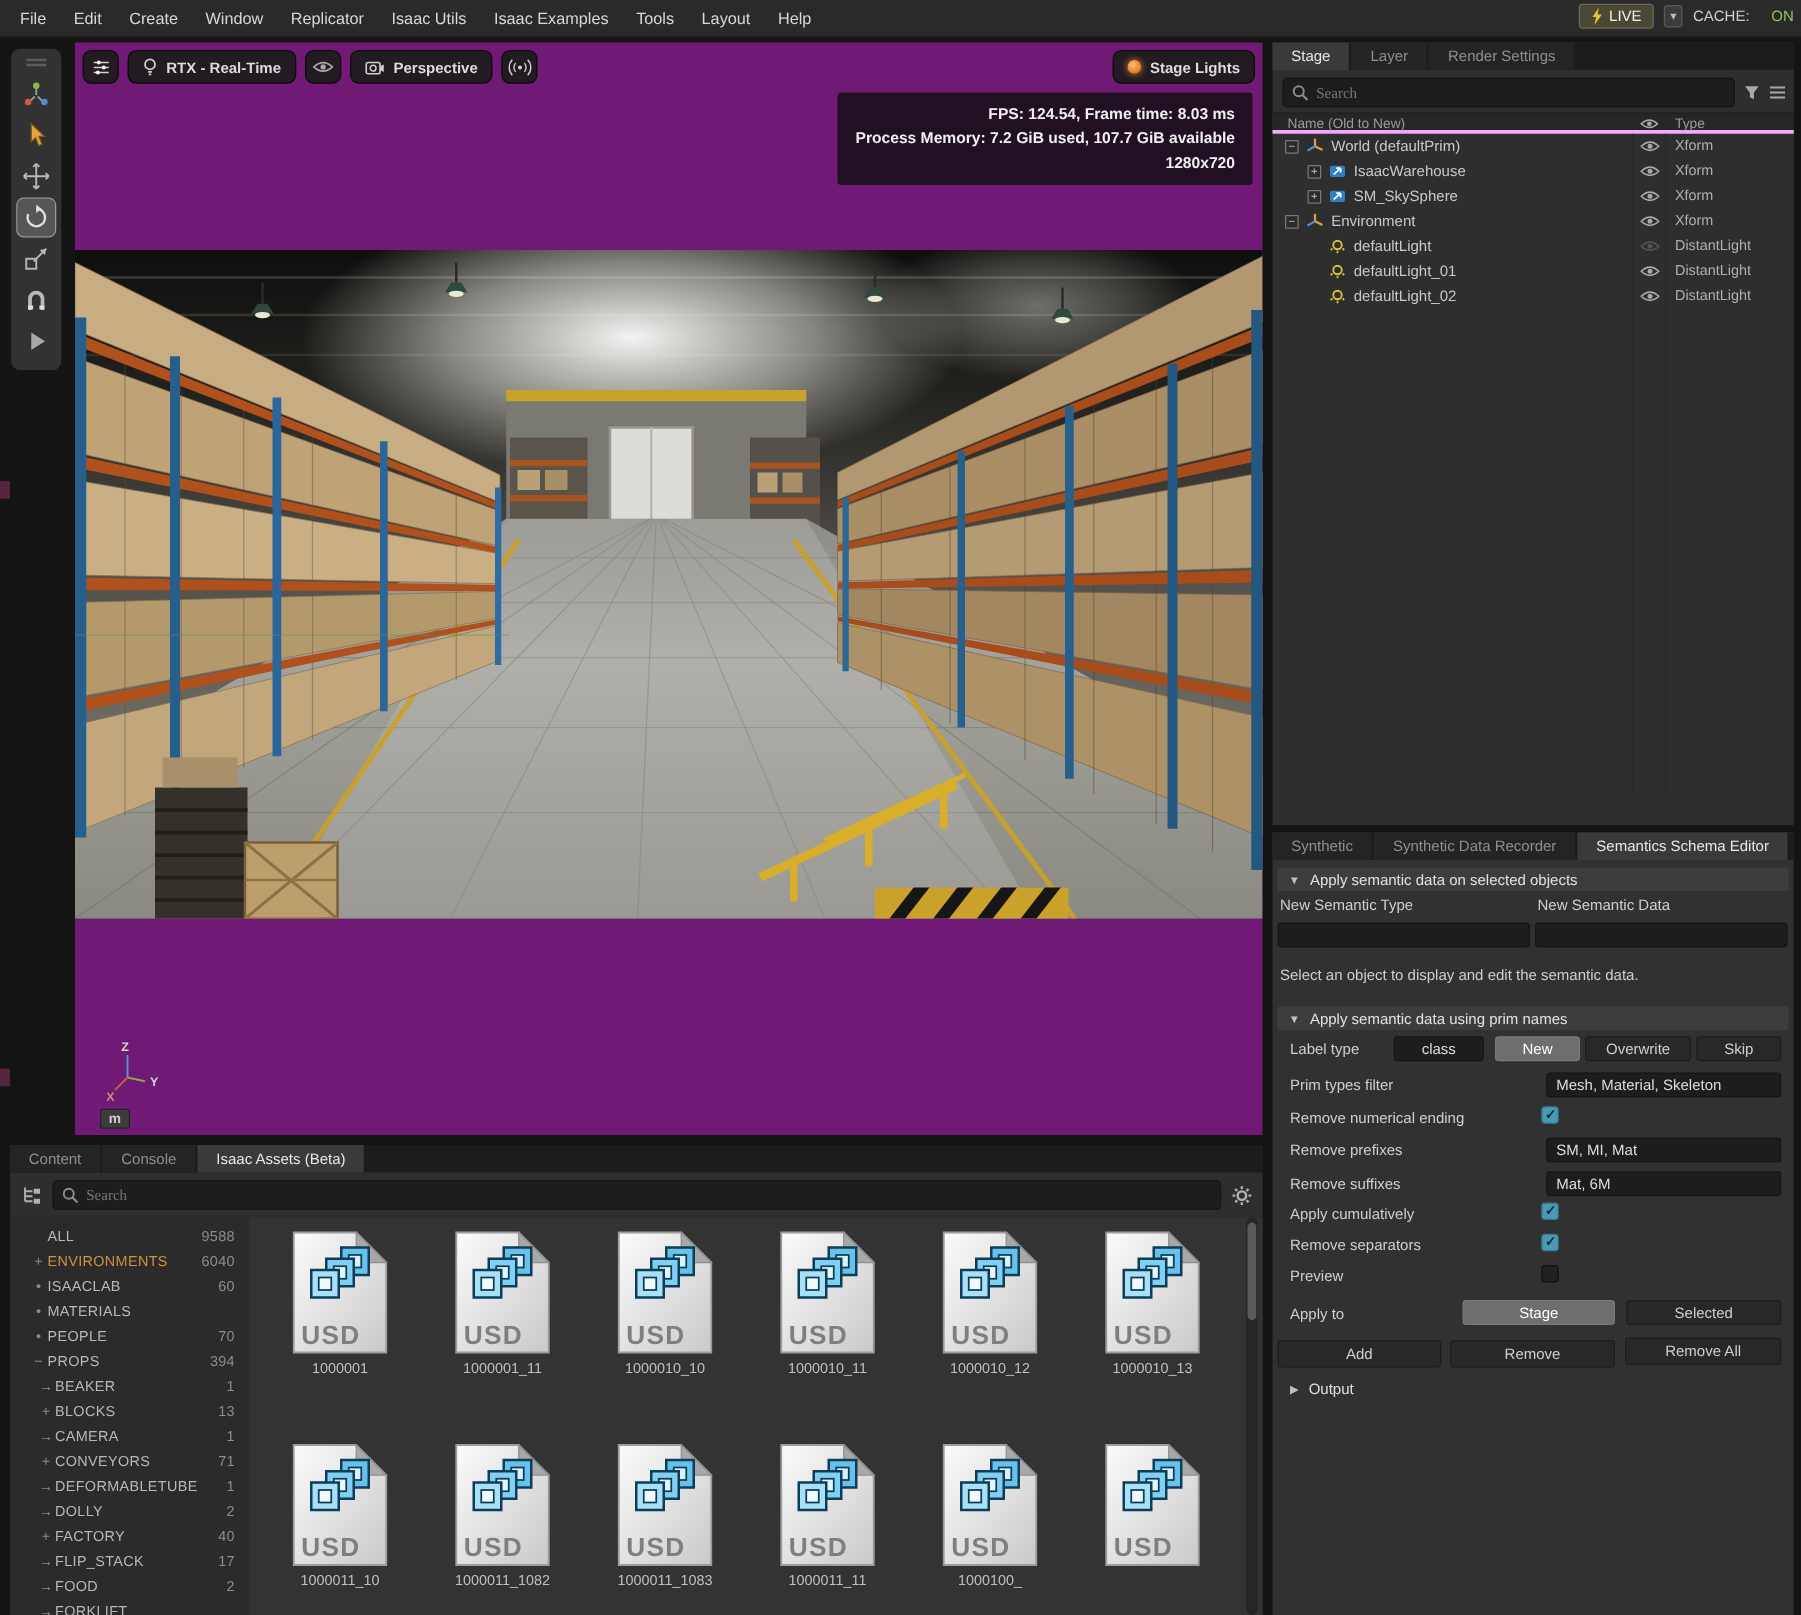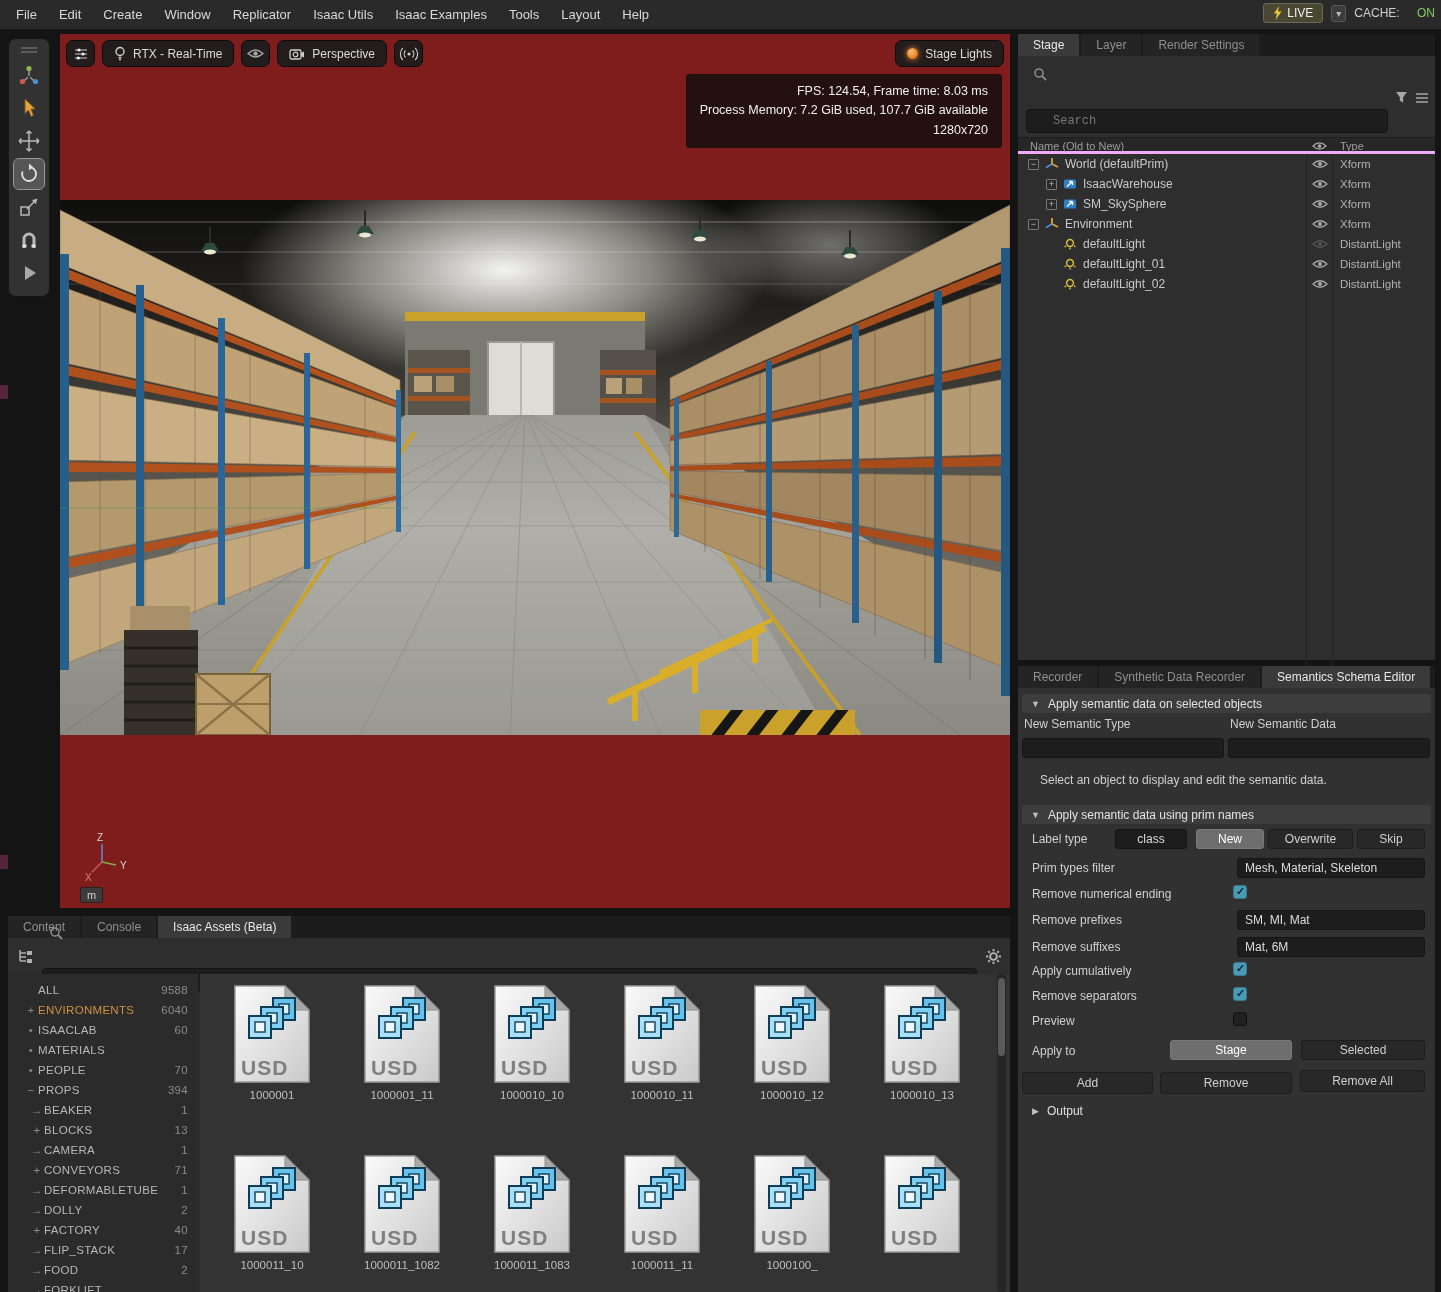--- a/index.html
+++ b/index.html
@@ -15,37 +15,37 @@
   .cache { font-size:12px; color:#cfcfcf; }
   .cache .on { color:#86c961;margin-left:14px; }
 
   
   .left-toolbar { position:absolute; left:8px; top:38px; width:42px; background:#323232; border:1px solid #171717; border-radius:8px; padding:5px 0 8px; display:flex; flex-direction:column; align-items:center; gap:3px; }
   .lt-handle { width:16px; height:2px; background:#5c5c5c; box-shadow:0 4px 0 #5c5c5c; margin:3px 0 8px; }
   .tool { width:30px; height:30px; display:flex; align-items:center; justify-content:center; border-radius:5px; }
   .tool.sel { background:#565656; outline:1px solid #9a9a9a; }
 
   
-  .viewport { position:absolute; left:60px; top:34px; width:950px; height:874px; background:#7f1d1d; }
+  .viewport { position:absolute; left:60px; top:34px; width:950px; height:874px; background:#701a75;font-weight:bold; }
   .vp-toolbar { position:absolute; left:6px; top:6px; right:6px; display:flex; align-items:center; gap:7px; z-index:5; }
   .vp-btn { background:rgba(28,28,28,.93); border:1px solid #0b0b0b; border-radius:7px; height:27px; padding:0 11px; display:flex; align-items:center; gap:7px; font-size:12px; color:#dcdcdc; }
   .vp-btn.sq { width:29px; padding:0; justify-content:center; }
   .sl-dot { width:11px; height:11px; border-radius:50%; background:radial-gradient(circle at 40% 35%, #f7c070, #e0781f 70%); box-shadow:0 0 6px #e8882d; }
   .vp-stats { position:absolute; right:8px; top:40px; background:rgba(14,14,14,.8); padding:8px 14px; text-align:right; font-size:12.5px; line-height:1.55; color:#f0f0f0; border-radius:3px; z-index:4; }
   .scene { position:absolute; left:0; top:166px; width:950px; height:535px; }
   .scene svg { display:block; }
   .axis-gizmo { position:absolute; left:22px; top:798px; }
   .unit-chip { position:absolute; left:20px; top:853px; background:#3c3c3c; border:1px solid #232323; border-radius:2px; padding:1px 6px; font-size:11px; color:#cfcfcf; }
 
   
   .tabs { display:flex; height:22px; background:#1c1c1c; gap:2px; align-items:stretch; }
   .tab { display:flex; align-items:center; padding:0 15px; font-size:12px; color:#8f8f8f; background:#242424; }
   .tab.active { background:#3a3a3a; color:#e8e8e8; }
   .search-wrap { position:relative; flex:1; }
-  .search-wrap input { width:100%; height:24px; background:#1d1d1d; border:1px solid #141414; border-radius:4px; color:#22c55e; font-size:12px; padding:0 8px 0 26px; outline:none; font-family:Liberation Mono, monospace;margin-top:47px; }
+  .search-wrap input { width:100%; height:24px; background:#1d1d1d; border:1px solid #141414; border-radius:4px; color:#22c55e; font-size:12px; padding:0 8px 0 26px; outline:none; font-family:Liberation Serif, serif; }
   .search-wrap input::placeholder { color:#777; }
   .mag-ic { position:absolute; left:7px; top:5px; width:14px; height:14px; }
   .iconbtn { display:flex; align-items:center; justify-content:center; }
 
   
   .stage-panel { position:absolute; left:1018px; top:34px; width:417px; height:626px; background:#2e2e2e; }
   .stage-search-row { display:flex; align-items:center; gap:7px; padding:6px 6px 4px 8px; }
   .stage-header { position:relative; height:17px; background:#262626; font-size:11px; color:#9c9c9c; border-top:1px solid #202020; border-bottom:3px solid #f0abfc; }
   .stage-header .name-col { position:absolute; left:12px; top:2px; }
   .stage-header .eye-col { position:absolute; left:294px; top:3px; }
@@ -67,21 +67,21 @@
   .sem-panel { position:absolute; left:1018px; top:666px; width:417px; height:626px; background:#313131; }
   .sec { position:absolute; left:4px; width:409px; height:19px; background:#3d3d3d; border-radius:2px; display:flex; align-items:center; gap:8px; padding-left:9px; font-size:12px; color:#e2e2e2; }
   .sec .caret { font-size:9px; color:#c0c0c0; }
   .sem-lbl { position:absolute; font-size:12px; color:#cfcfcf; }
   .sem-field { position:absolute; height:20px; background:#1d1d1d; border:1px solid #151515; border-radius:3px; color:#ddd; font-size:12px; padding:0 7px; outline:none; font-family:"Liberation Sans", sans-serif; }
   .btn { position:absolute; height:20px; background:#282828; border:1px solid #1d1d1d; color:#cfcfcf; border-radius:3px; font-size:12px; display:flex; align-items:center; justify-content:center; }
   .btn.sel { background:#6e6e6e; color:#ffffff; border-color:#7a7a7a; }
   .cb { position:absolute; width:14px; height:14px; border-radius:3px; background:#212121; border:1px solid #111; }
   .cb.on { background:#4a9ab5; border-color:#37798f; }
   .cb.on::after { content:"✓"; position:absolute; left:2px; top:-1px; color:#0d2b38; font-size:11px; font-weight:bold; }
-  .hint { position:absolute; left:6px; font-size:12px; color:#cfcfcf;margin-left:16px; }
+  .hint { position:absolute; left:6px; font-size:12px; color:#cfcfcf; }
 
   
   .content-panel { position:absolute; left:8px; top:916px; width:1002px; height:376px; background:#2e2e2e; }
   .ct-toolbar { position:absolute; left:0; top:26px; right:0; height:28px; display:flex; align-items:center; gap:8px; padding:0 8px; }
   .ct-tree { position:absolute; left:0; top:58px; width:190px; bottom:0; background:#2b2b2b; overflow:hidden; font-size:11.5px; }
   .trow { position:relative; height:20px; display:flex; align-items:center; color:#b8b8b8; letter-spacing:.3px; }
   .trow .pfx { width:14px; text-align:center; color:#8a8a8a; flex:0 0 auto; }
   .trow.top { padding-left:16px; }
   .trow.child { padding-left:22px; }
   .trow.hl .tl { color:#cf9240; }
@@ -579,21 +579,21 @@
               <use href="#ic-eye"></use>
             </svg>
           </span>
         <span class="rtype">DistantLight</span>
       </div>
     </div>
   </div>
 
   <div class="sem-panel">
     <div class="tabs">
-      <div class="tab">Recorder</div>
+      <div class="tab">Synthetic</div>
       <div class="tab">Synthetic Data Recorder</div>
       <div class="tab active">Semantics Schema Editor</div>
     </div>
 
     <div class="sec" style="top:28px">
       <span class="caret">▼</span>
       <span>Apply semantic data on selected objects</span>
     </div>
     <span class="sem-lbl" style="left:6px; top:51px">New Semantic Type</span>
     <span class="sem-lbl" style="left:212px; top:51px">New Semantic Data</span>

